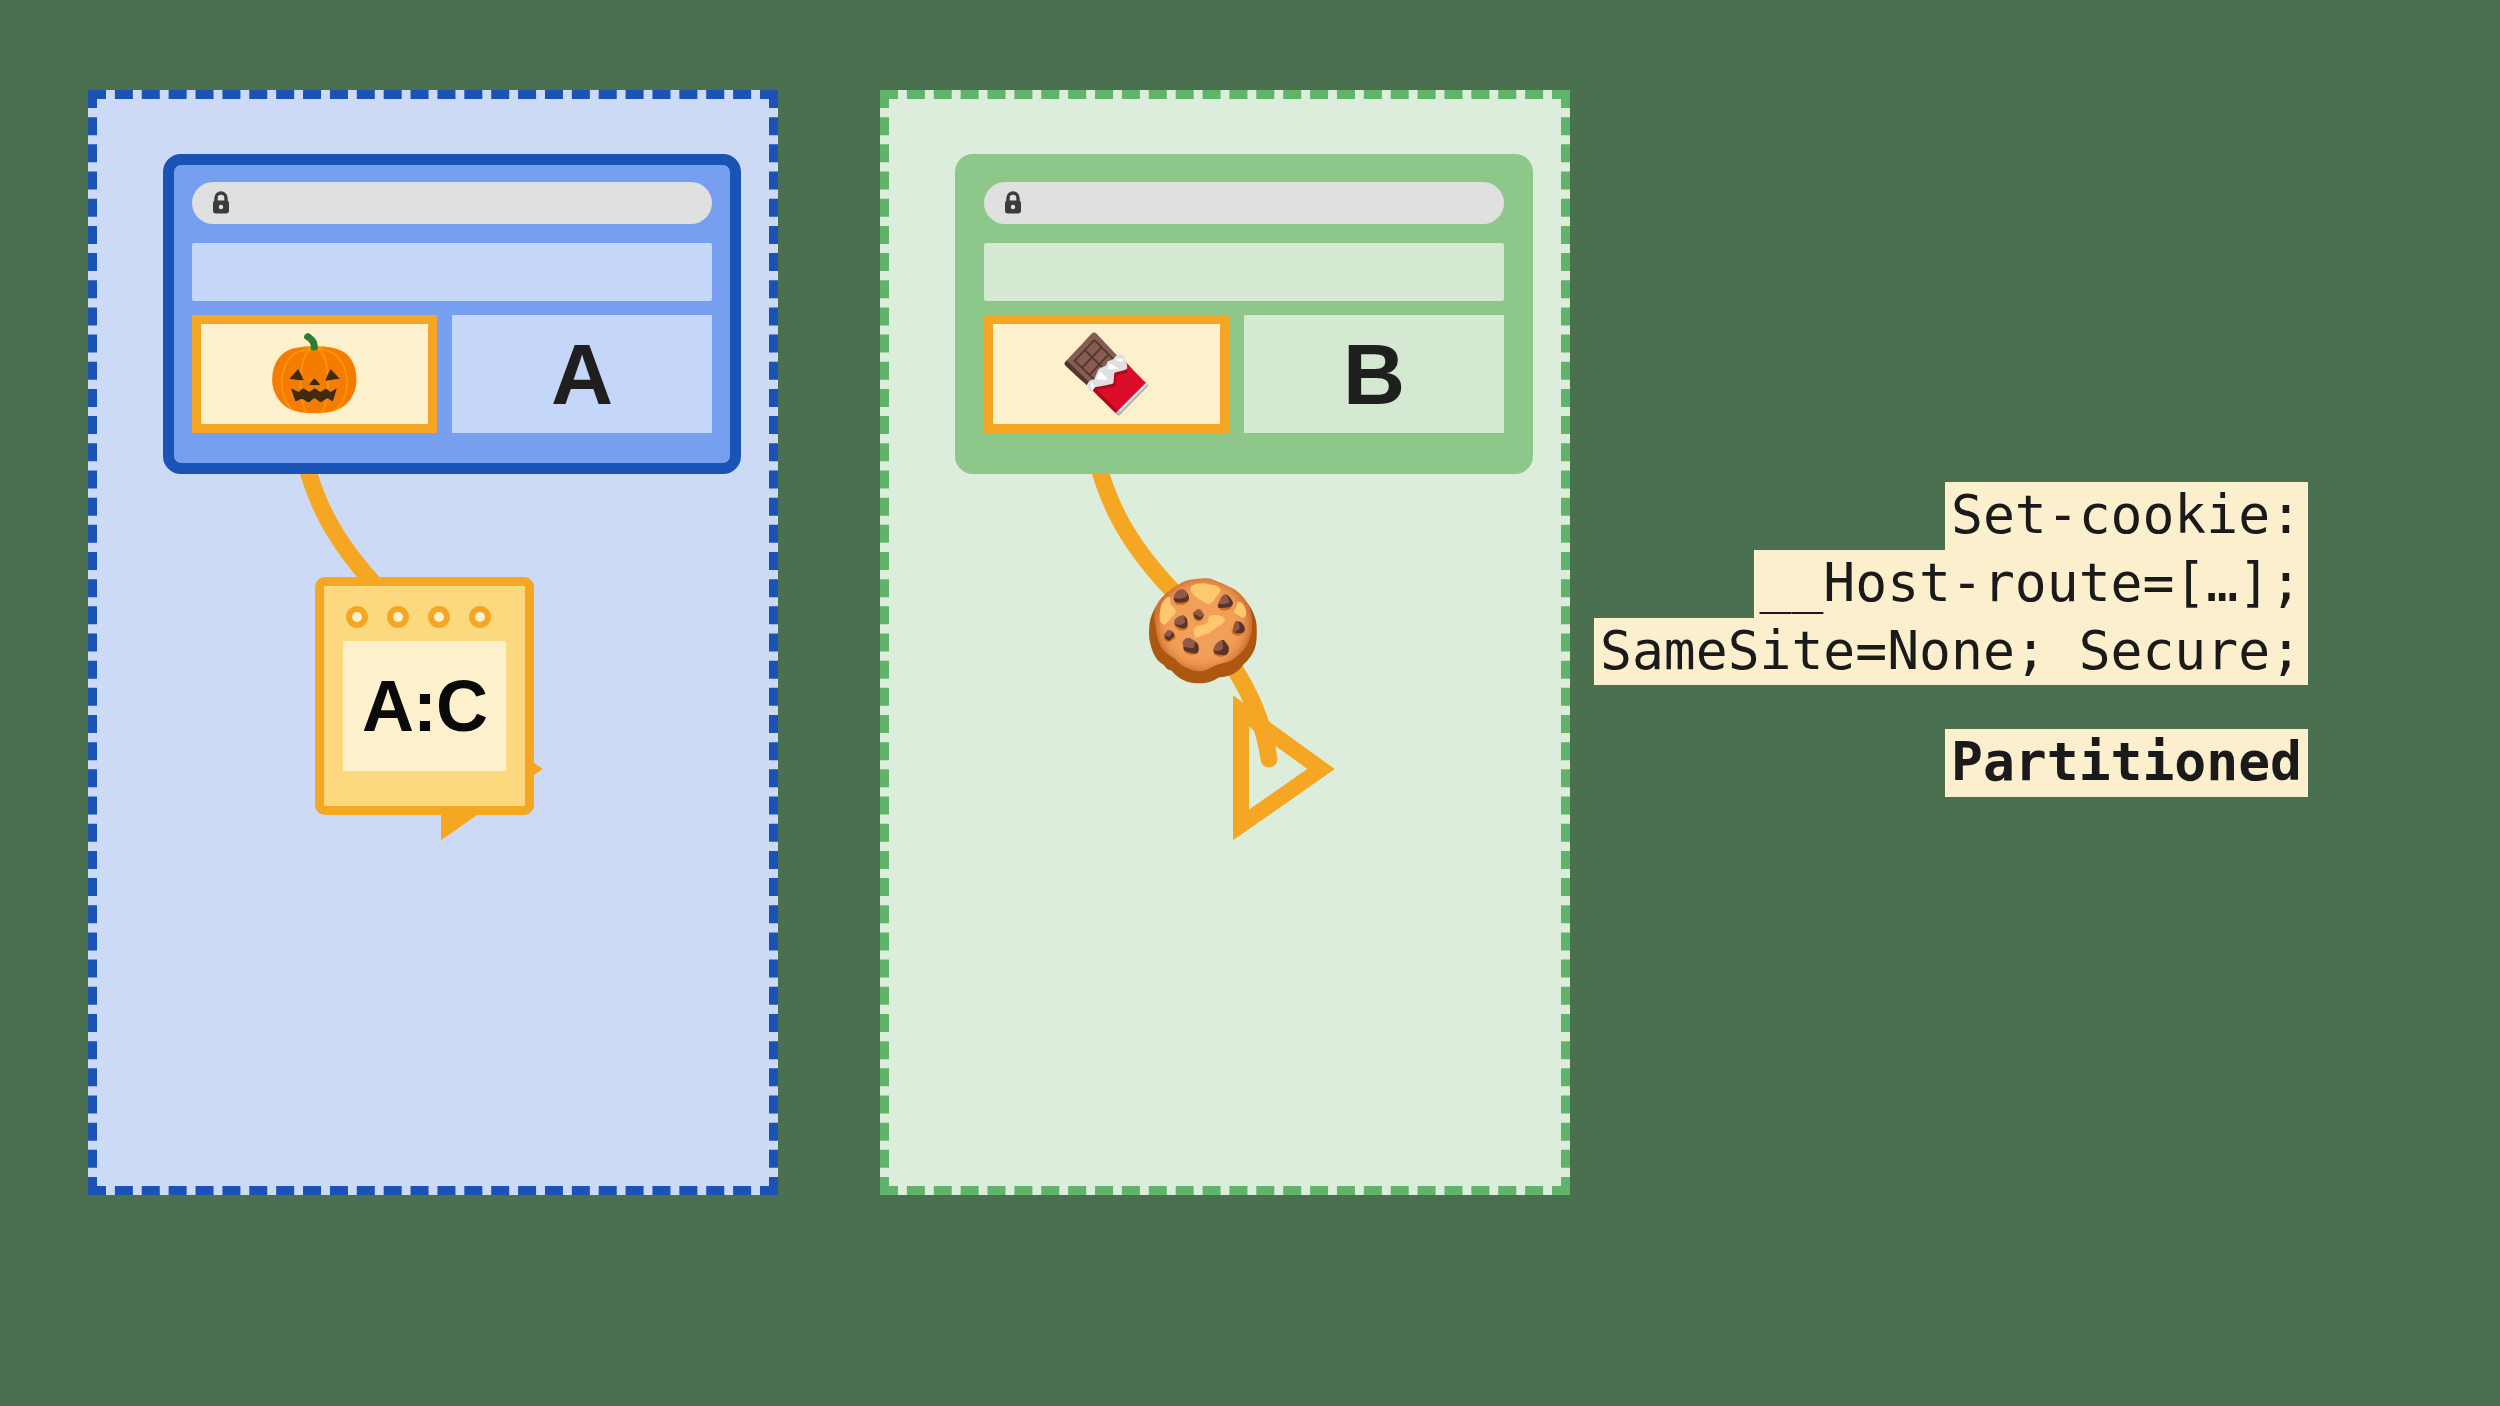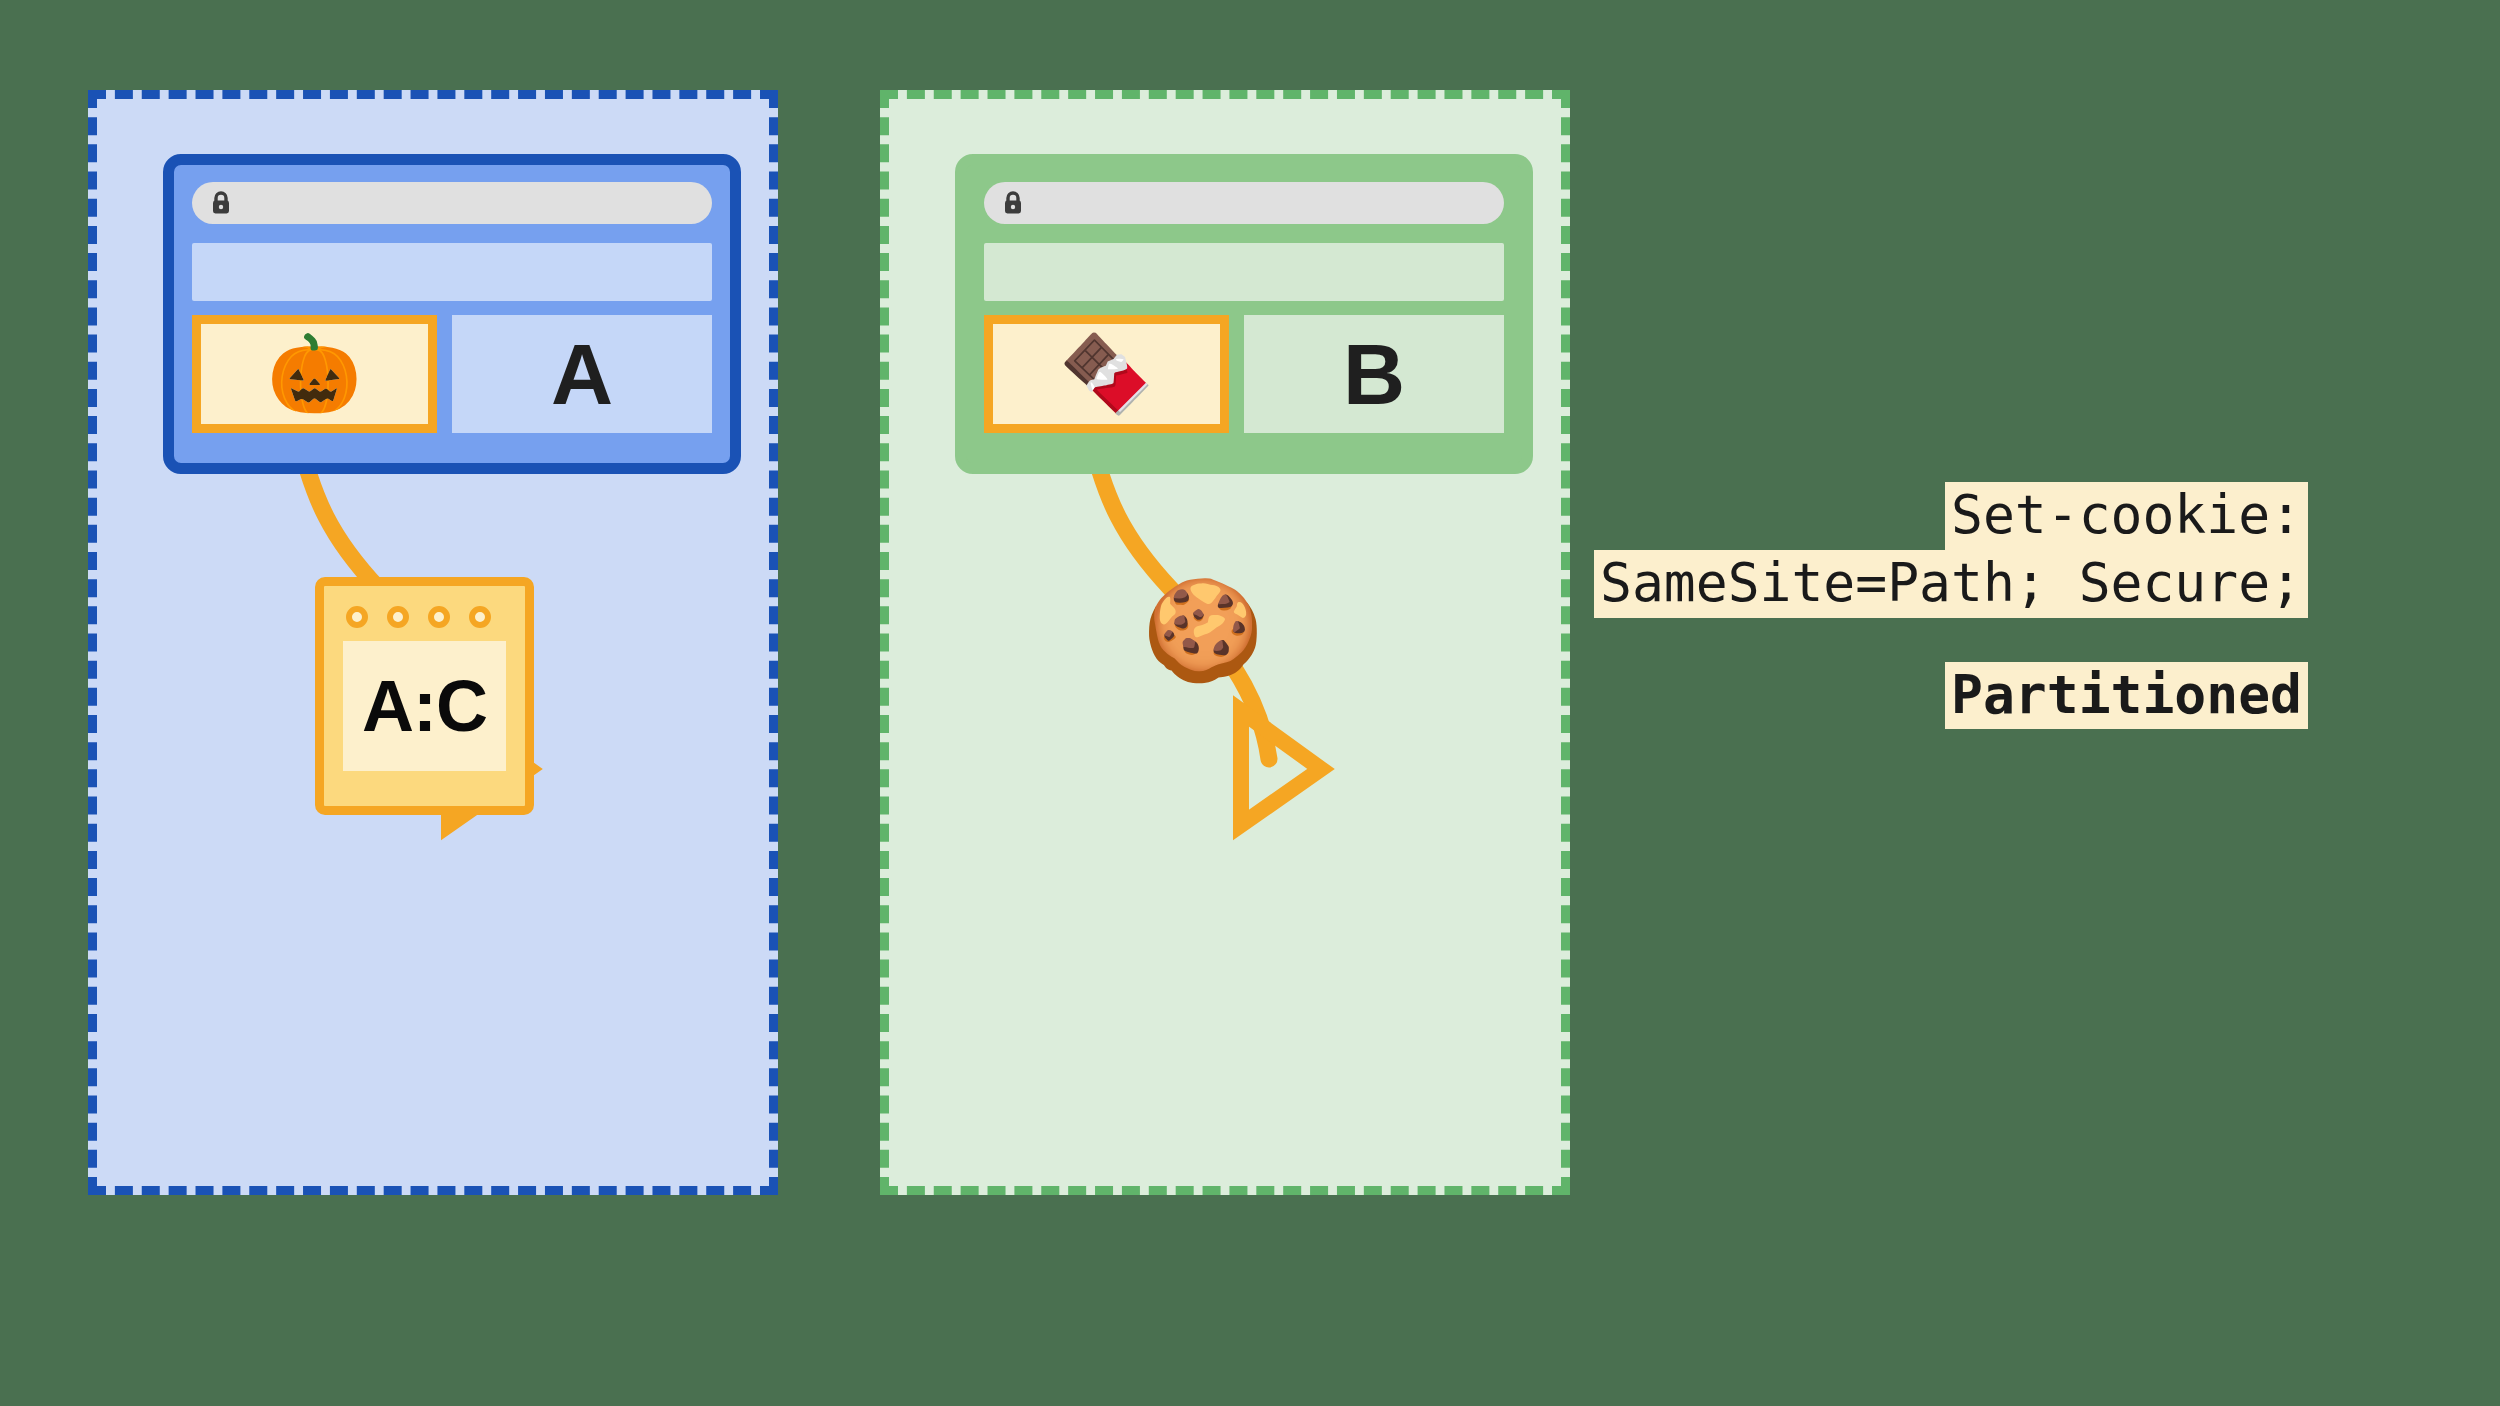--- a/index.html
+++ b/index.html
@@ -268,15 +268,16 @@
       </div>
     </div>
   </div>
 
   <span class="cookie-emoji green">🍪</span>
 
 </div>
 
 <div class="code-block">
   <span class="code-line">Set-cookie:</span>
-  <span class="code-line">SameSite=Path; Secure;</span>
+  <span class="code-line">__Host-route=[…];</span>
+  <span class="code-line">SameSite=None; Secure;</span>
   <span class="code-line bold">Partitioned</span>
 </div>
 
 </body></html>

